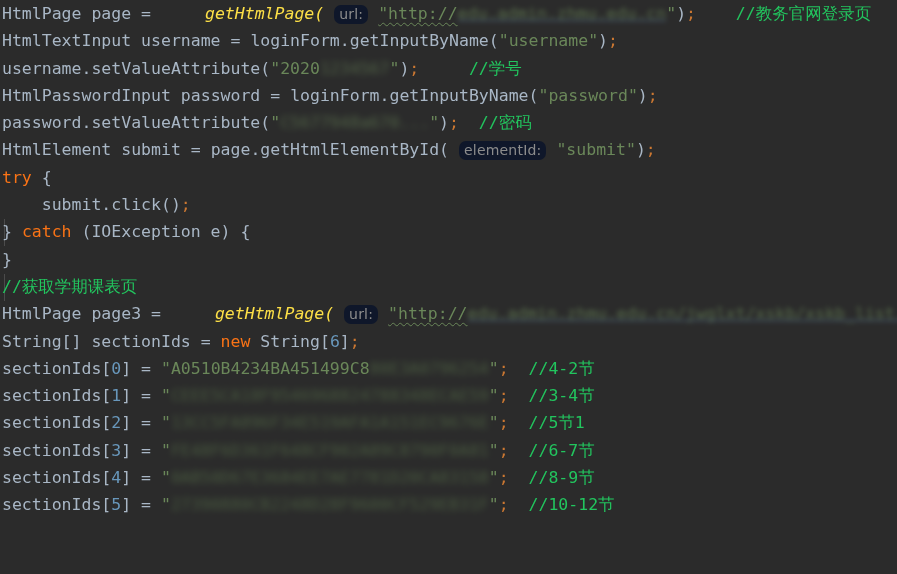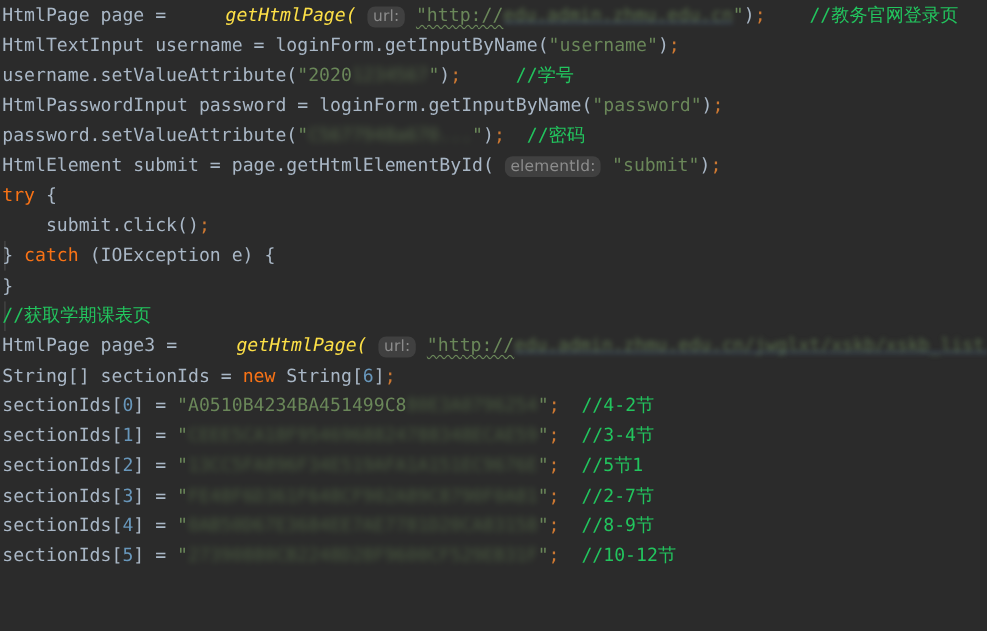--- a/index.html
+++ b/index.html
@@ -37,21 +37,21 @@
   .t-kw     { color: #f97316; }
   .t-static { color: #fde047; font-style: italic; margin-left: 44px; }
   .t-str    { color: #6a8759; }
   .t-num    { color: #6897bb; }
   .t-punc   { color: #a9b7c6; }
   .t-semi   { color: #cc7832; }
   .t-comment{ color: #22c55e; }
 
   
   .hint {
-    background: #404040;
+    background: #0f172a;
     color: #8c8c8c;
     border-radius: 7px;
     padding: 1px 5px 2px 5px;
     font-size: 14px;
     font-family: "DejaVu Sans", "Liberation Sans", sans-serif;
     letter-spacing: 0.2px;
   }
 
   
   .wavy {
@@ -135,19 +135,19 @@
   <div class="code-line"><span class="t-type">HtmlPage</span><span class="t-plain"> </span><span class="t-ident">page3</span><span class="t-plain"> = </span><span class="t-static">getHtmlPage(</span><span class="t-plain"> </span><span class="hint">url:</span><span class="t-plain"> </span><span class="t-str wavy">"http://</span><span class="blur link-underline">edu.admin.zhmu.edu.cn/jwglxt/xskb/xskb_list.do</span><span class="t-str">"</span><span class="t-punc">)</span></div>
 
   <div class="code-line"><span class="t-type">String[]</span><span class="t-plain"> </span><span class="t-ident">sectionIds</span><span class="t-plain"> = </span><span class="t-kw">new</span><span class="t-plain"> </span><span class="t-type">String[</span><span class="t-num">6</span><span class="t-plain">]</span><span class="t-semi">;</span></div>
 
   <div class="code-line"><span class="t-ident">sectionIds[</span><span class="t-num">0</span><span class="t-plain">] = </span><span class="t-str">"A0510B4234BA451499C8</span><span class="blur-dark">80E3A0796254</span><span class="t-str">"</span><span class="t-semi">;</span><span class="t-plain">  </span><span class="t-comment">//4-2节</span></div>
 
   <div class="code-line"><span class="t-ident">sectionIds[</span><span class="t-num">1</span><span class="t-plain">] = </span><span class="t-str">"</span><span class="blur-dark">CEEE5CA18F9546968824788348ECAE59</span><span class="t-str">"</span><span class="t-semi">;</span><span class="t-plain">  </span><span class="t-comment">//3-4节</span></div>
 
   <div class="code-line"><span class="t-ident">sectionIds[</span><span class="t-num">2</span><span class="t-plain">] = </span><span class="t-str">"</span><span class="blur-dark">13CC5FA896F34E519AFA1A151EC9676E</span><span class="t-str">"</span><span class="t-semi">;</span><span class="t-plain">  </span><span class="t-comment">//5节1</span></div>
 
-  <div class="code-line"><span class="t-ident">sectionIds[</span><span class="t-num">3</span><span class="t-plain">] = </span><span class="t-str">"</span><span class="blur-dark">FE48F6D361F648CF902A89C8790F0A81</span><span class="t-str">"</span><span class="t-semi">;</span><span class="t-plain">  </span><span class="t-comment">//2-7节</span></div>
+  <div class="code-line"><span class="t-ident">sectionIds[</span><span class="t-num">3</span><span class="t-plain">] = </span><span class="t-str">"</span><span class="blur-dark">FE48F6D361F648CF902A89C8790F0A81</span><span class="t-str">"</span><span class="t-semi">;</span><span class="t-plain">  </span><span class="t-comment">//6-7节</span></div>
 
   <div class="code-line"><span class="t-ident">sectionIds[</span><span class="t-num">4</span><span class="t-plain">] = </span><span class="t-str">"</span><span class="blur-dark">0AB50D67E3684EE7AE7781D20CA83158</span><span class="t-str">"</span><span class="t-semi">;</span><span class="t-plain">  </span><span class="t-comment">//8-9节</span></div>
 
   <div class="code-line"><span class="t-ident">sectionIds[</span><span class="t-num">5</span><span class="t-plain">] = </span><span class="t-str">"</span><span class="blur-dark">27390880CB2248D28F9600CF529EB31F</span><span class="t-str">"</span><span class="t-semi">;</span><span class="t-plain">  </span><span class="t-comment">//10-12节</span></div>
 
 </div>
 
 </body></html>

